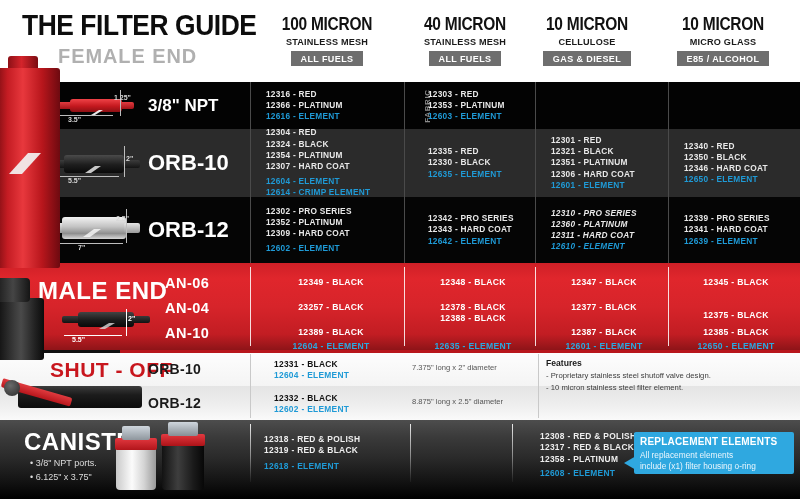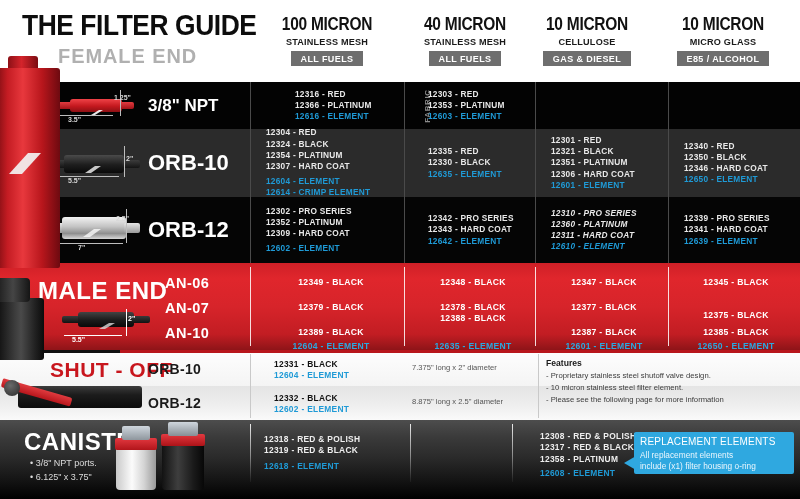--- a/index.html
+++ b/index.html
@@ -173,21 +173,21 @@
   }
   .callout-tail {
     position:absolute; left:624px; top:456px;
     width:0; height:0;
     border-top:7px solid transparent;
     border-bottom:7px solid transparent;
     border-right:12px solid #2fa8e0;
   }
   .callout-title {
     position:absolute; left:640px; top:436px;
-    font-weight:normal; font-size:10px; color:#fff;
+    font-weight:bold; font-size:10px; color:#fff;
     letter-spacing:0.2px; white-space:nowrap;
   }
   .callout-line {
     position:absolute; left:640px;
     font-size:8.3px; color:#eaf6fd; white-space:nowrap;
   }
 
   
   .big-red-can {
     position:absolute; left:-4px; top:68px; width:64px; height:200px;
@@ -355,21 +355,21 @@
         </div>
       </div>
       <div class="dimline-h" style="left:57px; top:33px; width:56px;"></div>
       <div class="dim" style="left:68px; top:34px;">3.5"</div>
       <div class="dimline-v" style="left:120px; top:8px; height:26px;"></div>
       <div class="dim" style="left:114px; top:12px;">1.25"</div>
 
       <div class="row-label npt">3/8" NPT</div>
 
       <div class="vdiv" style="left:250px;"></div>
-      <div class="cell" style="left:258px; width:150px;margin-left:29px;">
+      <div class="cell" style="left:258px; width:150px;">
         <div class="pn">12316 - RED</div>
         <div class="pn">12366 - PLATINUM</div>
         <div class="pn el">12616 - ELEMENT</div>
       </div>
       <div class="vdiv" style="left:404px;"></div>
       <div class="fabric-tag">FABRIC</div>
       <div class="cell" style="left:420px; width:150px;">
         <div class="pn">12303 - RED</div>
         <div class="pn">12353 - PLATINUM</div>
         <div class="pn el">12603 - ELEMENT</div>
@@ -489,27 +489,27 @@
             <path d="M1 7 L11 1 L17 1 L7 7 Z" fill="#d8d8d8" opacity=".8"></path>
           </svg>
       </div>
     </div>
     <div class="dimline-h onred" style="left:64px; top:72px; width:58px;"></div>
     <div class="dim onred" style="left:72px; top:73px;">5.5"</div>
     <div class="dimline-v onred" style="left:126px; top:46px; height:27px;"></div>
     <div class="dim onred" style="left:128px; top:52px;">2"</div>
 
     <div class="male-an" style="top:12px;">AN-06</div>
-    <div class="male-an" style="top:37px;">AN-07</div>
+    <div class="male-an" style="top:37px;">AN-04</div>
     <div class="male-an" style="top:62px;">AN-10</div>
 
     <div class="male-vdiv" style="left:250px;"></div>
     <div class="male-cell" style="left:258px; width:146px;">
       <div class="male-pn" style="position:absolute; top:14px; width:100%;">12349 - BLACK</div>
-      <div class="male-pn" style="position:absolute; top:39px; width:100%;">12379 - BLACK</div>
+      <div class="male-pn" style="position:absolute; top:39px; width:100%;">23257 - BLACK</div>
       <div class="male-pn" style="position:absolute; top:64px; width:100%;">12389 - BLACK</div>
       <div class="male-pn el" style="position:absolute; top:78px; width:100%;">12604 - ELEMENT</div>
     </div>
     <div class="male-vdiv" style="left:404px;"></div>
     <div class="male-cell" style="left:410px; width:126px;">
       <div class="male-pn" style="position:absolute; top:14px; width:100%;">12348 - BLACK</div>
       <div class="male-pn" style="position:absolute; top:39px; width:100%;">12378 - BLACK</div>
       <div class="male-pn" style="position:absolute; top:50px; width:100%;">12388 - BLACK</div>
       <div class="male-pn el" style="position:absolute; top:78px; width:100%;">12635 - ELEMENT</div>
     </div>
@@ -552,21 +552,20 @@
 
   <div class="shut-photo">
     <div class="sp-body"></div>
     <div class="sp-lever"></div>
     <div class="sp-hub"></div>
   </div>
 
   <div class="feat-title">Features</div>
   <div class="feat-line" style="top:371px;">- Proprietary stainless steel shutoff valve design.</div>
   <div class="feat-line" style="top:383px;">- 10 micron stainless steel filter element.</div>
-  <div class="feat-line" style="top:395px;">- Please see the following page for more information</div>
 
   <div class="sect can">
     <div class="can-title">CANISTER</div>
     <div class="can-bullet" style="top:38px;">• 3/8" NPT ports.</div>
     <div class="can-bullet" style="top:52px;">• 6.125" x 3.75"</div>
 
     <div class="can-vdiv" style="left:250px;"></div>
     <div class="can-cell" style="left:264px; top:14px;">
       <div class="can-pn">12318 - RED &amp; POLISH</div>
       <div class="can-pn">12319 - RED &amp; BLACK</div>

